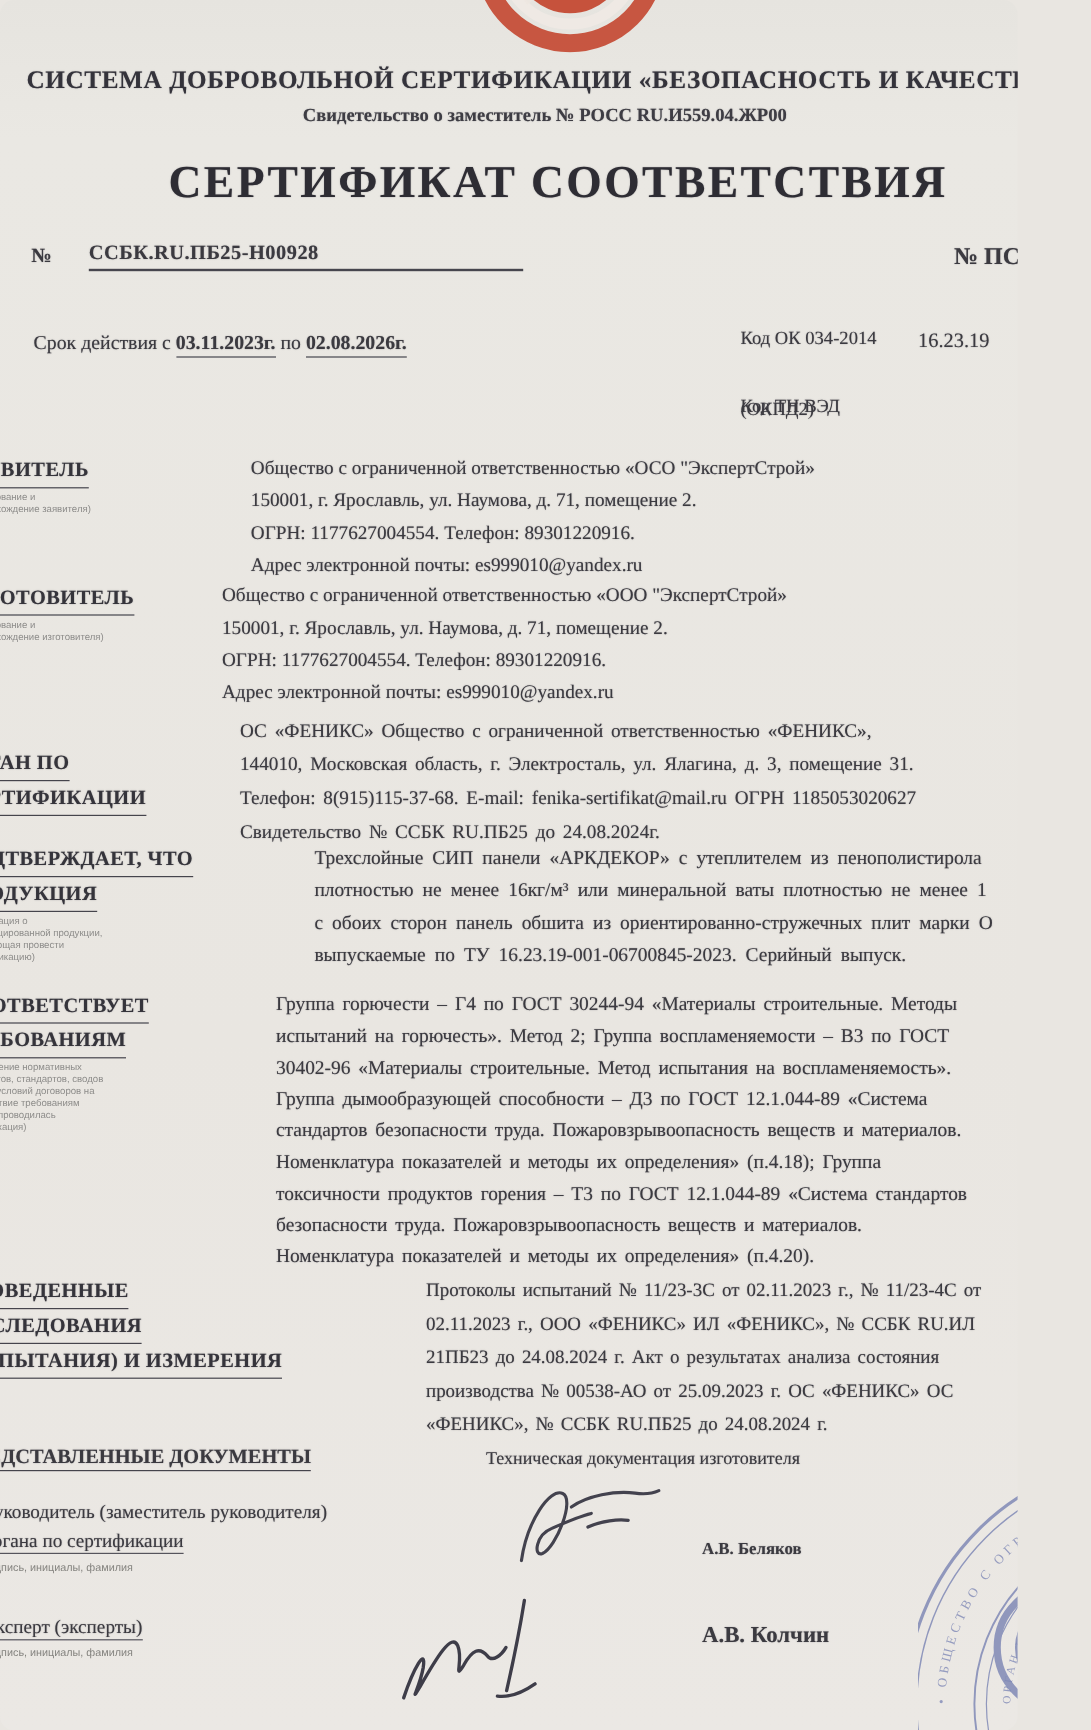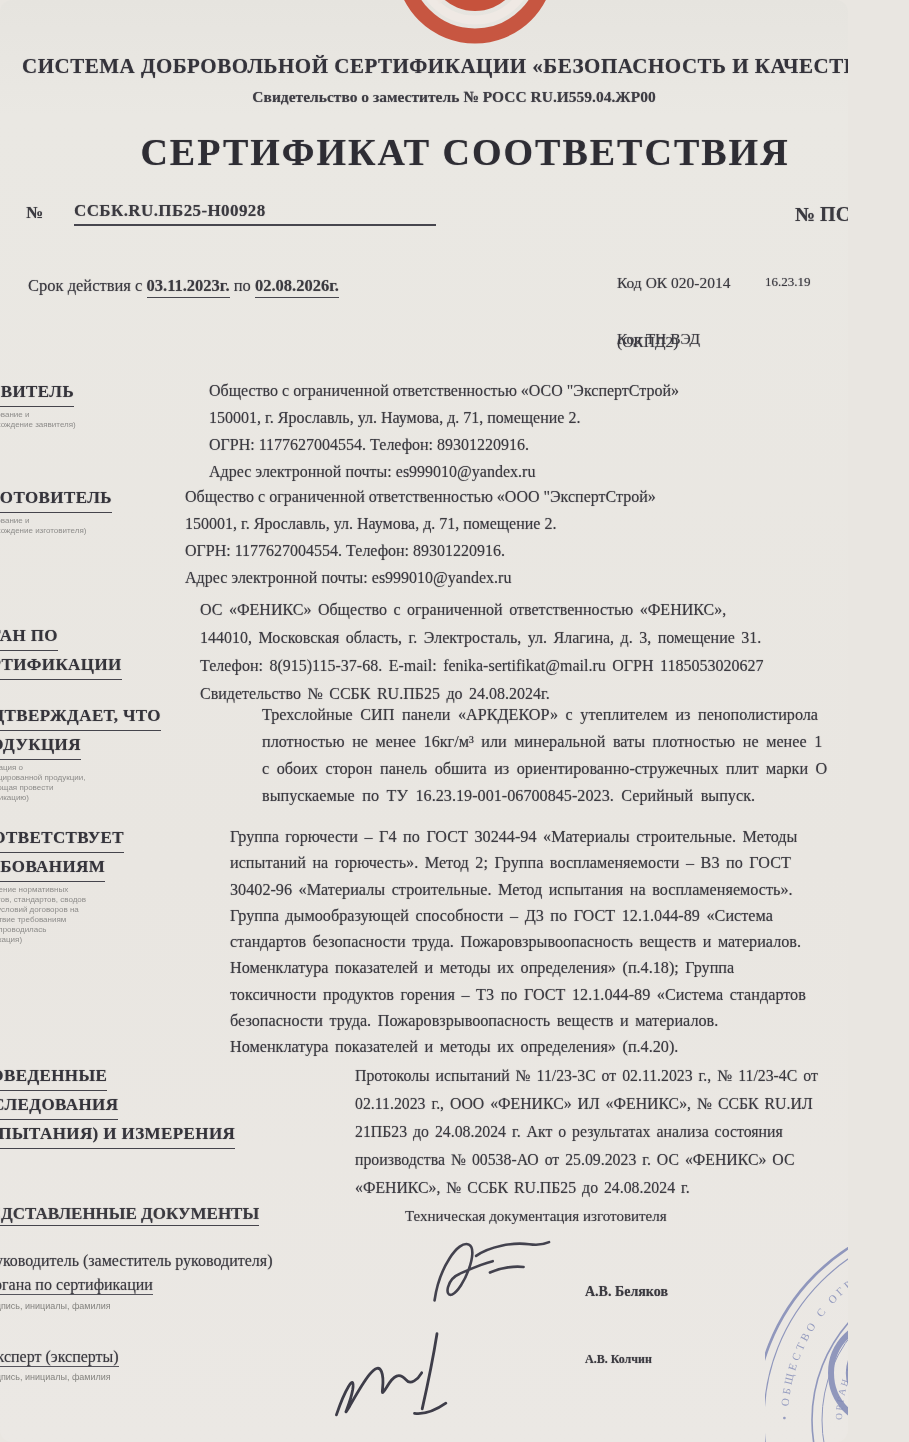--- a/index.html
+++ b/index.html
@@ -27,21 +27,21 @@
   .cert-num{top:201px;left:95px;font-size:17px;font-weight:bold;letter-spacing:.4px;
     border-bottom:2px solid #47464e;padding:0 170px 3px 0;margin-left:13px;}
   .ps-label{top:203px;left:829px;font-size:20px;font-weight:bold;}
   .ps-num{top:201px;left:882px;font-size:17px;font-weight:bold;color:#c4534b;
     border-bottom:2px solid #7e4a44;padding:0 40px 3px 2px;}
 
   .srok{top:276px;left:62px;font-size:16.5px;}
   .srok b{border-bottom:1.6px solid #47464e;padding-bottom:2px;}
   .code-l1{top:274px;left:651px;font-size:15.5px;}
   .code-l2{top:297px;left:651px;font-size:15.5px;margin-top:36px;}
-  .code-v{top:274px;left:799px;font-size:13px;}
+  .code-v{top:274px;left:799px;font-size:17px;}
   .code-tn{top:330px;left:651px;font-size:15.5px;}
 
   .sec-label{font-size:17px;font-weight:bold;letter-spacing:.4px;color:#35343b;line-height:27px;}
   .sec-label .ul{display:inline-block;border-bottom:1.7px solid #45444c;padding-bottom:1px;}
   .sec-note{font-size:8px;color:#8d8c8a;white-space:normal;width:128px;line-height:10px;
     font-family:"Liberation Sans",sans-serif;margin-top:3px;filter:blur(.4px);}
   .lines div{white-space:nowrap;}
   .b16{font-size:16px;line-height:27px;}
   .b16w{font-size:16.2px;line-height:27px;word-spacing:3.5px;}
   .breq{font-size:16.2px;line-height:26.3px;word-spacing:2.5px;}
@@ -53,21 +53,21 @@
   .doc-value{top:1208px;left:439px;font-size:15px;}
 
   .sig-role1{top:1252px;left:20px;font-size:16px;}
   .sig-role2{top:1276px;left:20px;font-size:16px;}
   .sig-role2 span{border-bottom:1.4px solid #55545c;padding-bottom:1px;}
   .sig-note1{top:1301px;left:20px;font-size:9px;color:#84837f;filter:blur(.3px);font-family:"Liberation Sans",sans-serif;}
   .sig-name1{top:1284px;left:619px;font-size:14px;font-weight:bold;}
   .exp-role{top:1348px;left:20px;font-size:16px;}
   .exp-role span{border-bottom:1.4px solid #55545c;padding-bottom:1px;}
   .exp-note{top:1372px;left:20px;font-size:9px;color:#84837f;filter:blur(.3px);font-family:"Liberation Sans",sans-serif;}
-  .sig-name2{top:1352px;left:619px;font-size:12px;font-weight:bold;}
+  .sig-name2{top:1352px;left:619px;font-size:19px;font-weight:bold;}
 
   svg{display:block;}
   .sig-svg{position:absolute;}
   .stamp-svg{position:absolute;left:799px;top:1225px;opacity:.88;}
   .logo-svg{position:absolute;left:424px;top:0;}
 </style>
 </head>
 <body>
 
 <div class="page">
@@ -91,21 +91,21 @@
     <div class="abs cert-num blur">ССБК.RU.ПБ25-Н00928</div>
     <div class="abs ps-label blur">№ ПС</div>
     <div class="abs ps-num">00897</div>
 
     <div class="abs srok blur">
       <span>Срок действия с</span>
       <b>03.11.2023г.</b>
       <span>по</span>
       <b>02.08.2026г.</b>
     </div>
-    <div class="abs code-l1 blur">Код ОК 020-2014</div>
+    <div class="abs code-l1 blur">Код ОК 034-2014</div>
     <div class="abs code-l2 blur">(ОКПД2)</div>
     <div class="abs code-v blur">16.23.19</div>
     <div class="abs code-tn blur">Код ТН ВЭД</div>
 
     <div class="abs" style="top:378px;left:0;">
       <div class="sec-label blur"><span class="ul">ЗАЯВИТЕЛЬ</span></div>
       <div class="sec-note">(наименование и местонахождение заявителя)</div>
     </div>
     <div class="abs lines b16 blur" style="top:377px;left:219px;margin-left:24px;">
 

